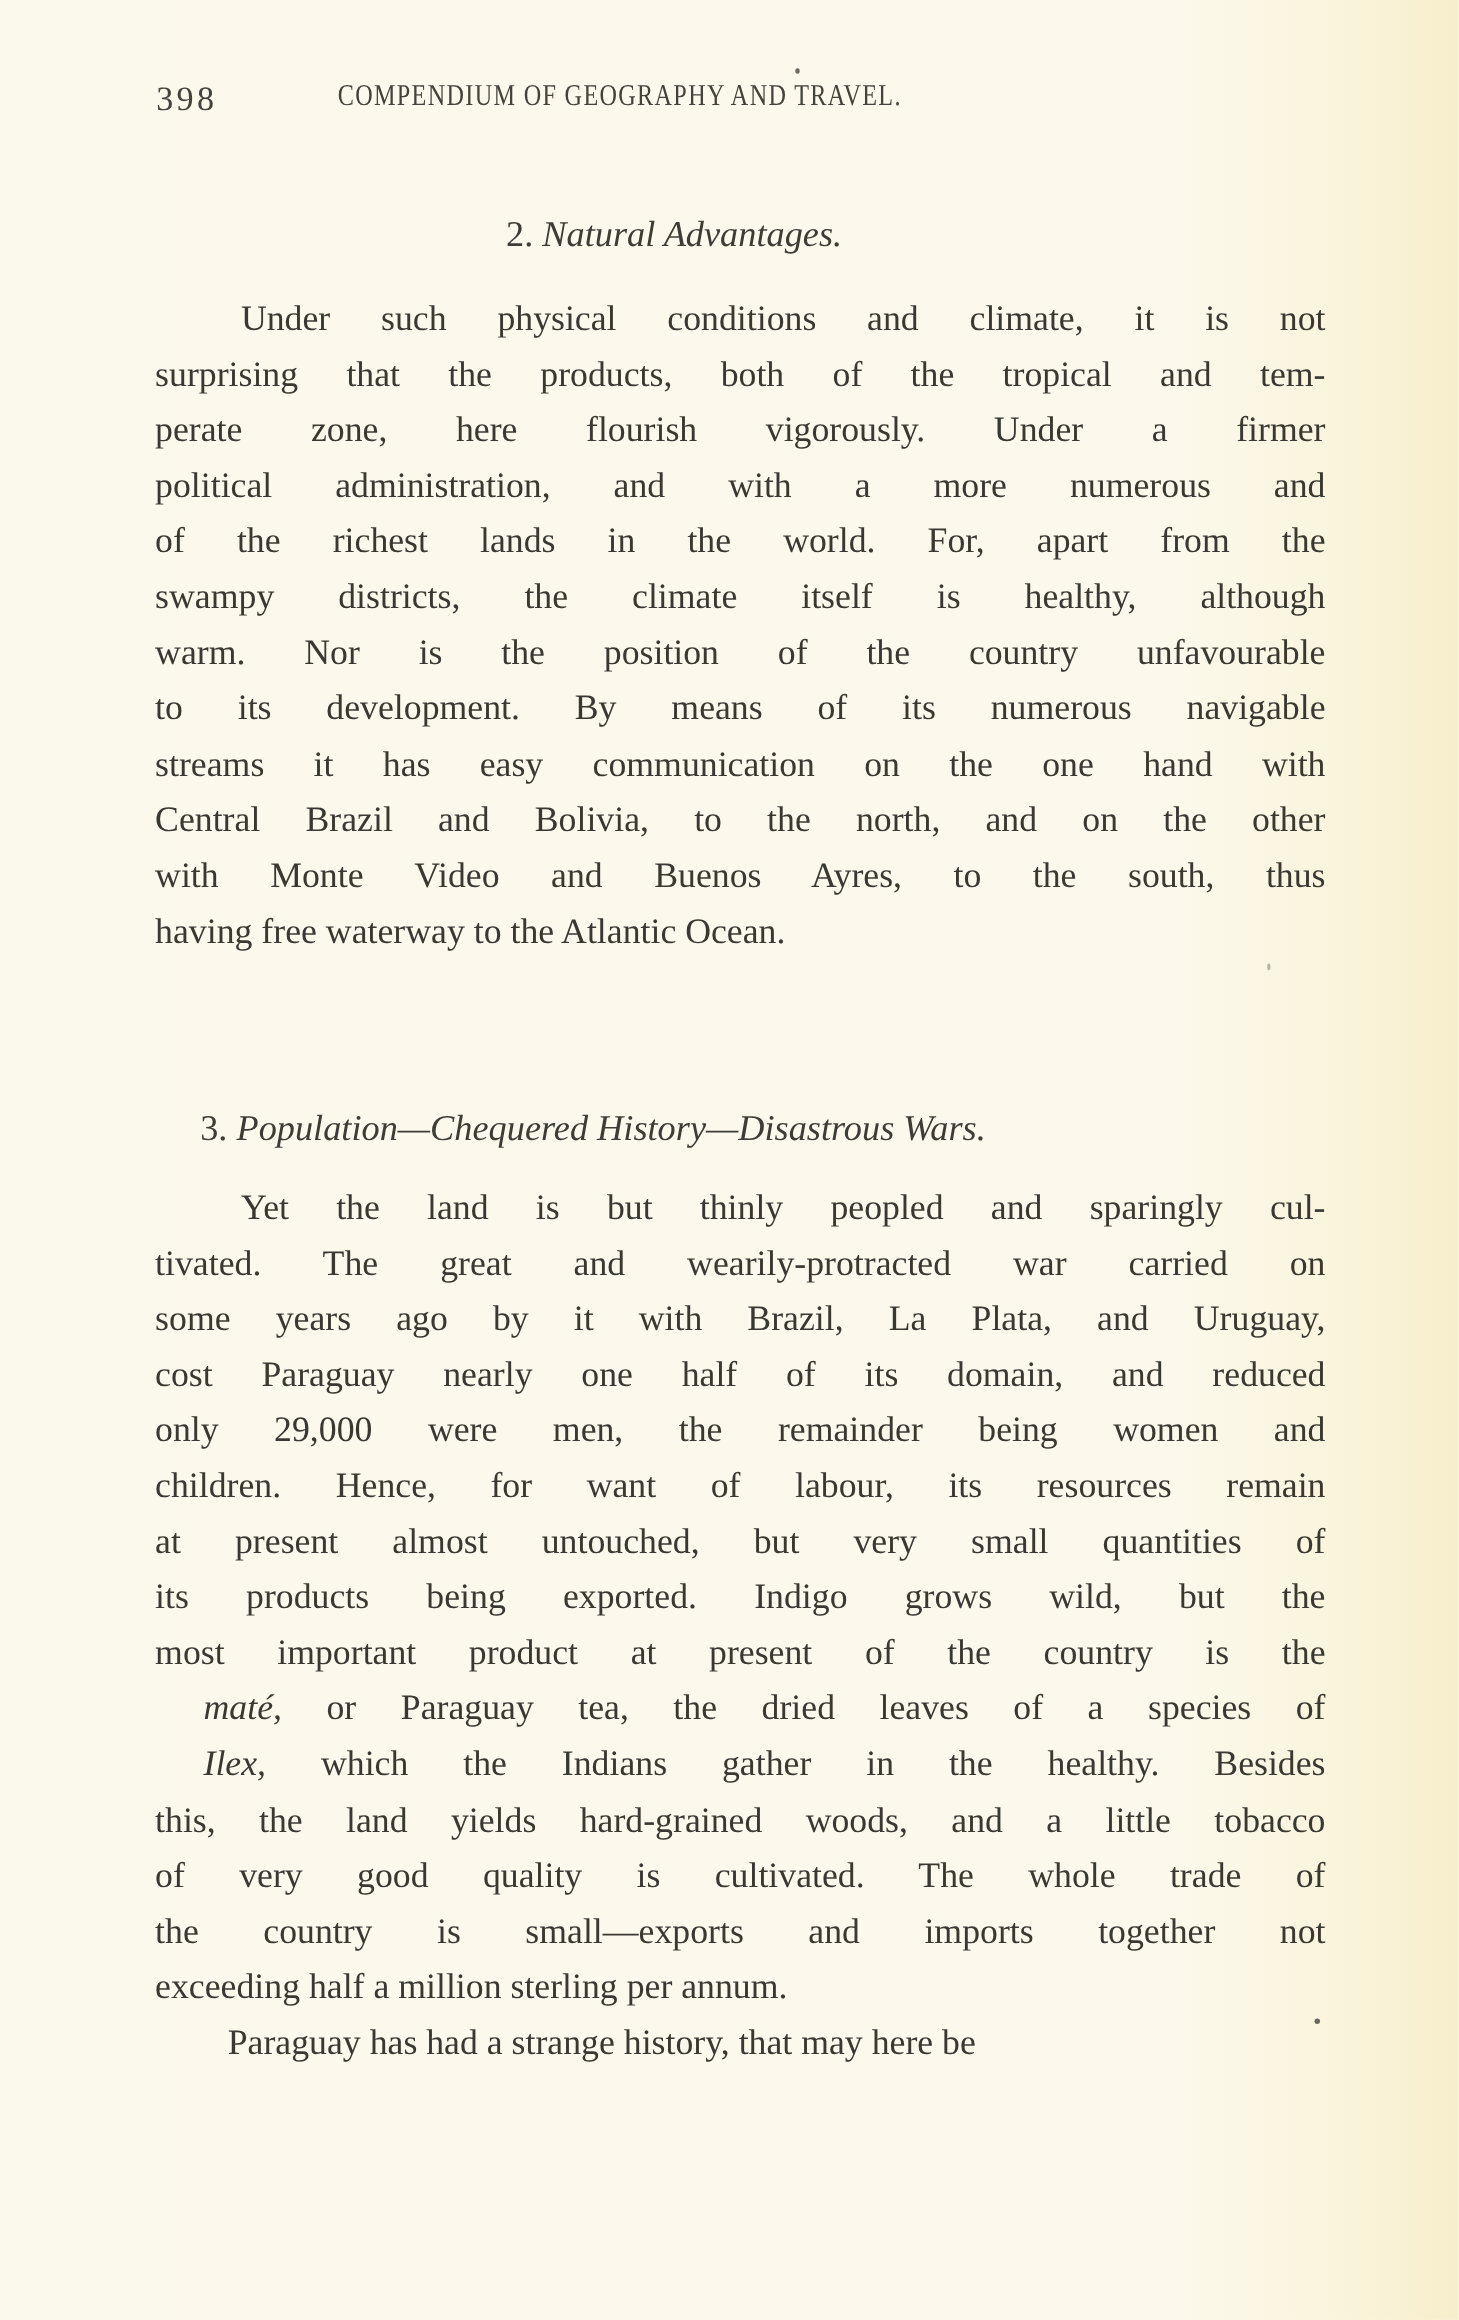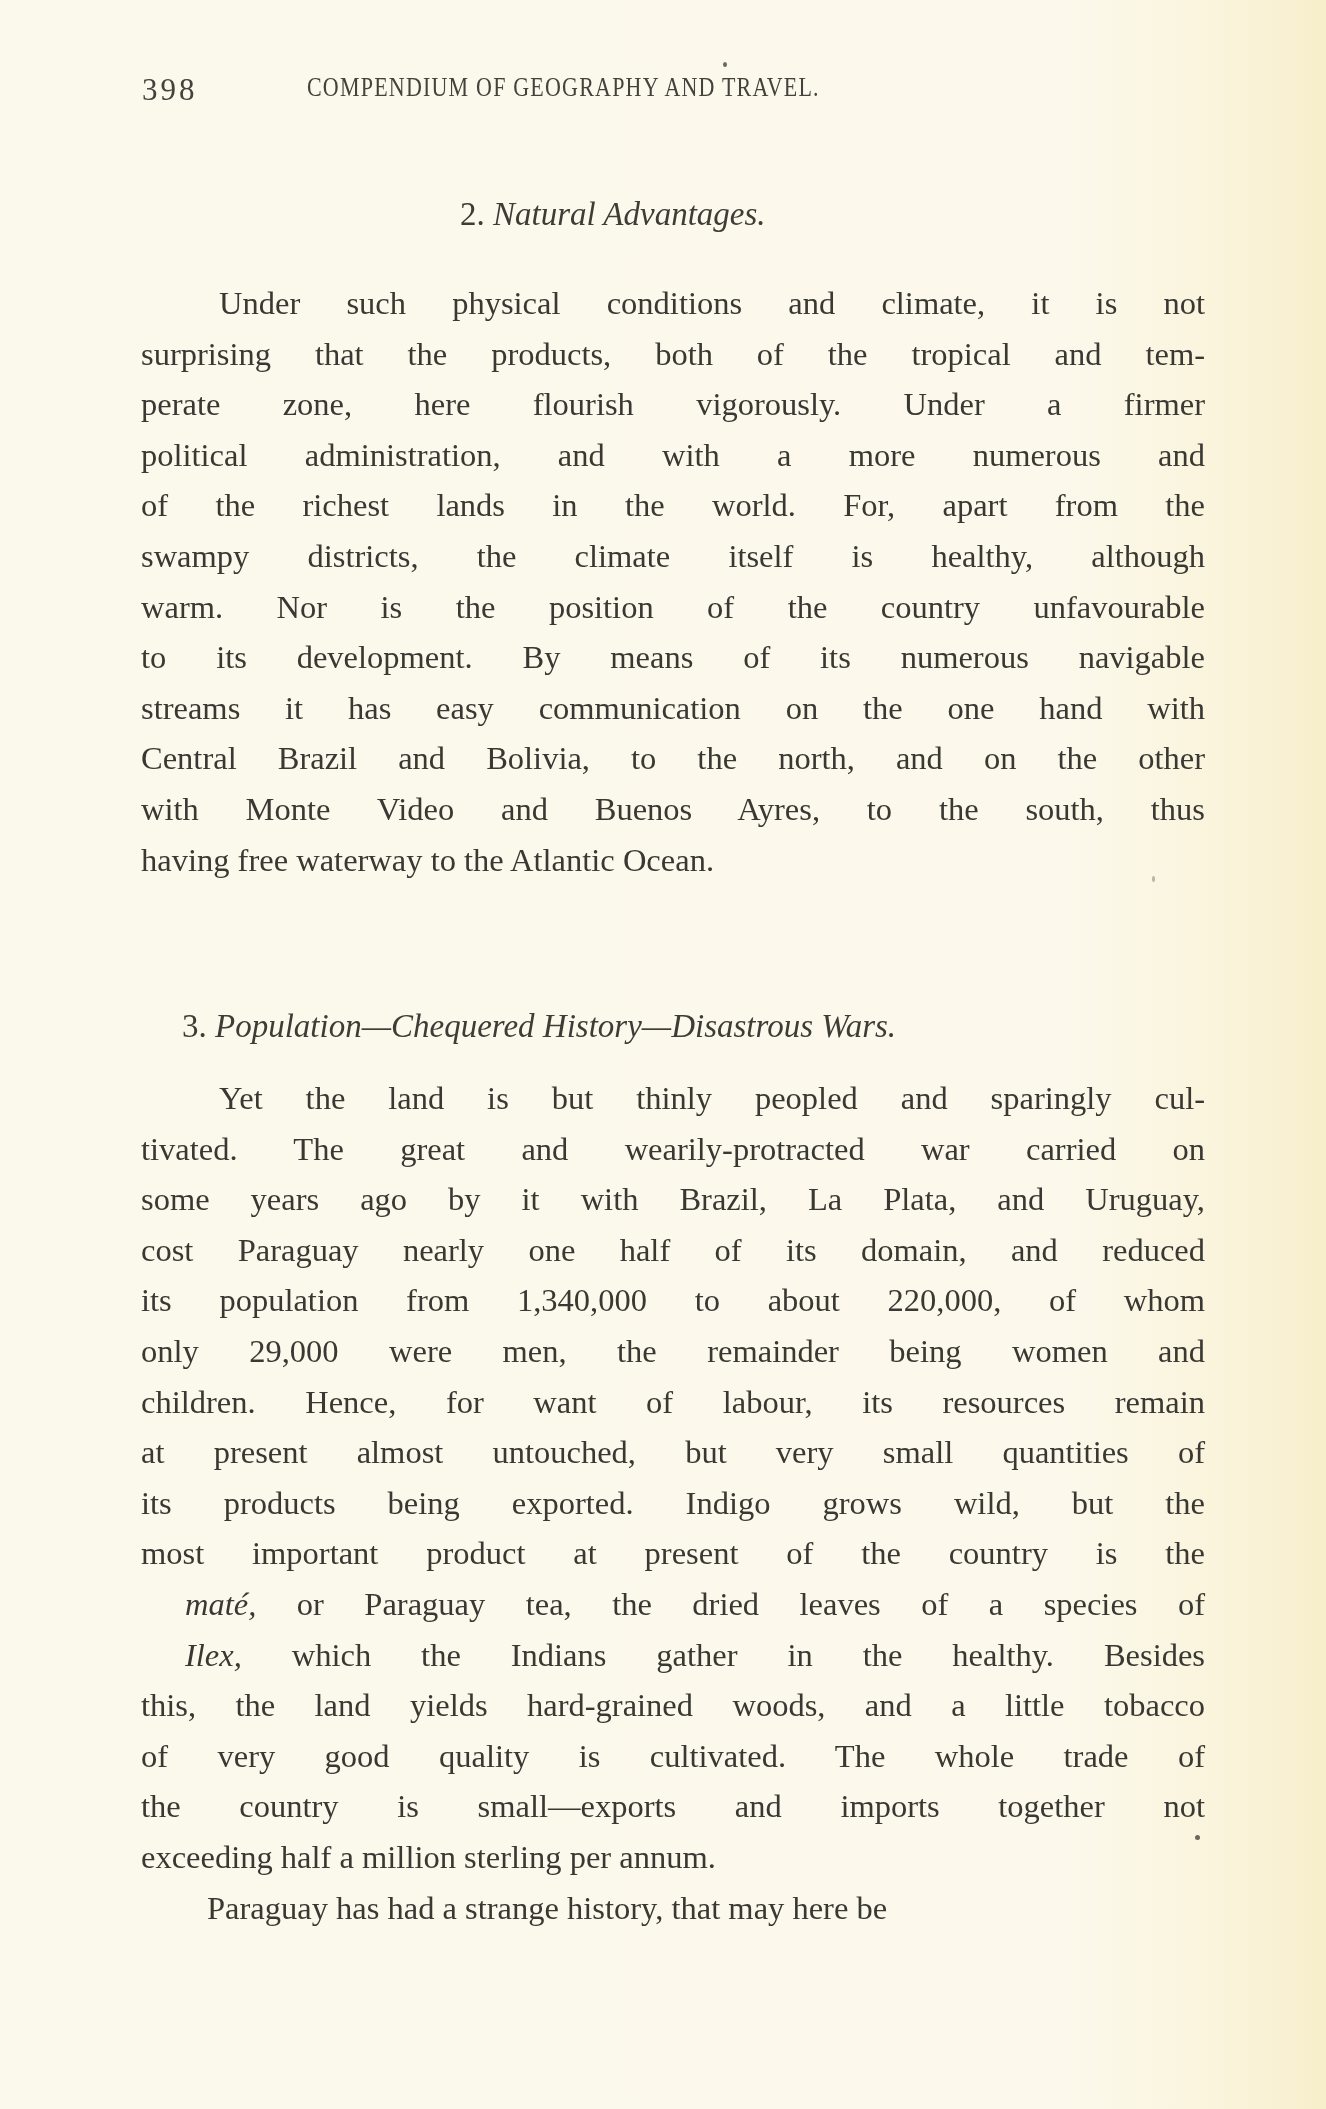--- a/index.html
+++ b/index.html
@@ -49,21 +49,21 @@
   <div class="running-head">
     <span class="pgno">398</span>
     <span class="title">COMPENDIUM OF GEOGRAPHY AND TRAVEL.</span>
   </div>
 
   <div class="heading" style="left:460px; top:194px;">
     <span class="num">2.</span>
     <span>Natural Advantages.</span>
   </div>
 
-  <div class="block" style="top:265px;margin-top:13px;">
+  <div class="block" style="top:265px;">
     <span class="line indent">Under such physical conditions and climate, it is not</span>
     <span class="line">surprising that the products, both of the tropical and tem-</span>
     <span class="line">perate zone, here flourish vigorously. Under a firmer</span>
     <span class="line">political administration, and with a more numerous and</span>
     <span class="line">of the richest lands in the world. For, apart from the</span>
     <span class="line">swampy districts, the climate itself is healthy, although</span>
     <span class="line">warm. Nor is the position of the country unfavourable</span>
     <span class="line">to its development. By means of its numerous navigable</span>
     <span class="line">streams it has easy communication on the one hand with</span>
     <span class="line">Central Brazil and Bolivia, to the north, and on the other</span>
@@ -74,21 +74,20 @@
   <div class="heading" style="left:182px; top:1006px;">
     <span class="num">3.</span>
     <span>Population—Chequered History—Disastrous Wars.</span>
   </div>
 
   <div class="block" style="top:1073px;">
     <span class="line indent">Yet the land is but thinly peopled and sparingly cul-</span>
     <span class="line">tivated. The great and wearily-protracted war carried on</span>
     <span class="line">some years ago by it with Brazil, La Plata, and Uruguay,</span>
     <span class="line">cost Paraguay nearly one half of its domain, and reduced</span>
-    <span class="line">its population from 1,340,000 to about 220,000, of whom</span>
     <span class="line">only 29,000 were men, the remainder being women and</span>
     <span class="line">children. Hence, for want of labour, its resources remain</span>
     <span class="line">at present almost untouched, but very small quantities of</span>
     <span class="line">its products being exported. Indigo grows wild, but the</span>
     <span class="line">most important product at present of the country is the</span>
     <span class="line"><em>maté,</em> <span>or Paraguay tea, the dried leaves of a species of</span></span>
     <span class="line"><em>Ilex,</em> <span>which the Indians gather in the healthy. Besides</span></span>
     <span class="line">this, the land yields hard-grained woods, and a little tobacco</span>
     <span class="line">of very good quality is cultivated. The whole trade of</span>
     <span class="line">the country is small—exports and imports together not</span>

